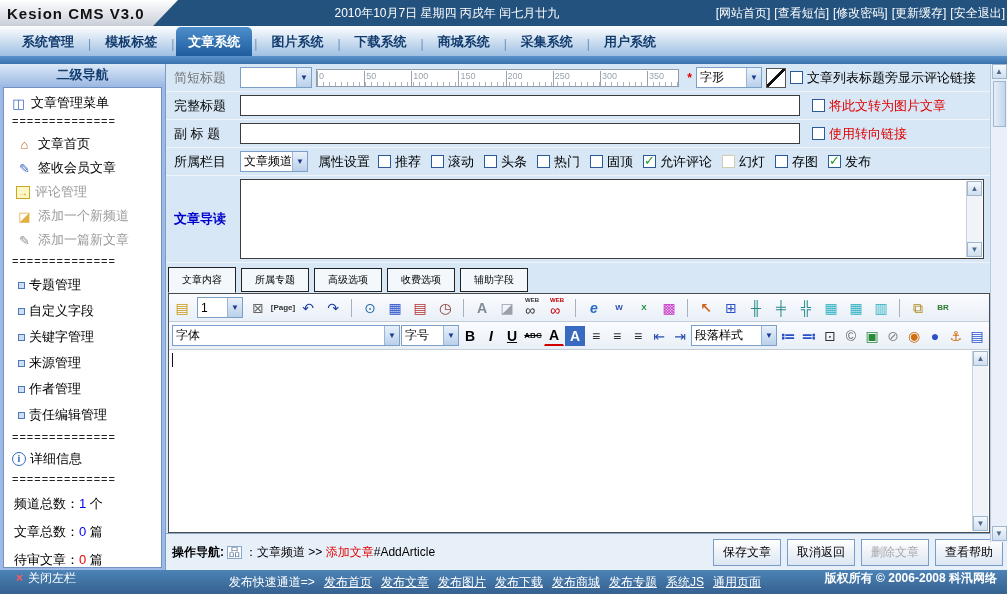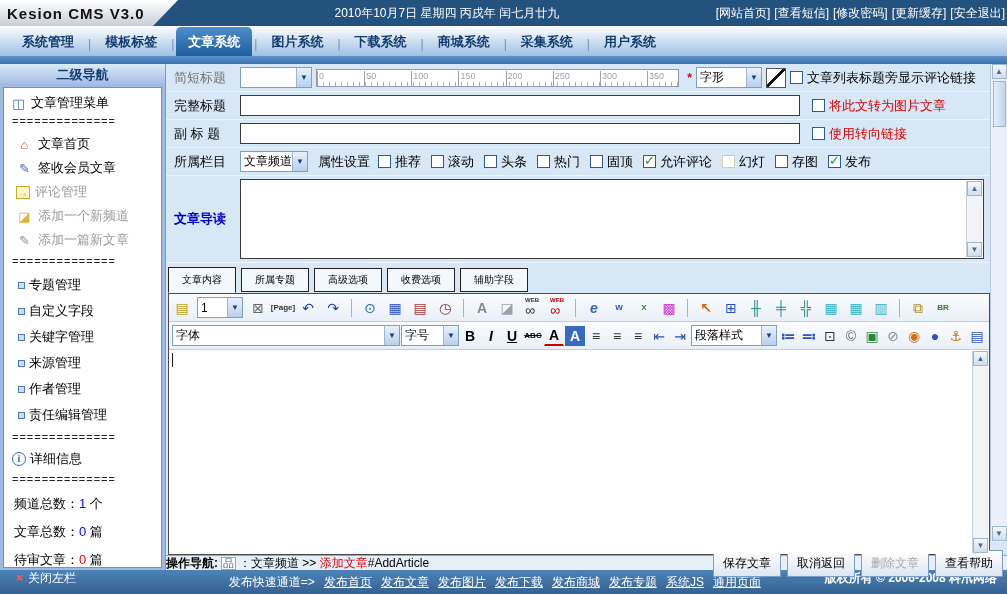--- a/index.html
+++ b/index.html
@@ -88,21 +88,21 @@
   .tb-row.r2 { gap:1px; }
   .tb-icon { width:20px; height:20px; display:inline-flex; align-items:center; justify-content:center; font-size:14px; cursor:pointer; border:1px solid transparent; flex:none; line-height:1; }
   .tb-icon.txt { font-size:8px; font-weight:bold; letter-spacing:0; }
   .tb-icon .mini { font-size:6px; font-weight:bold; line-height:5px; display:block; text-align:center; }
   .tb-sep { width:1px; height:18px; background:#a8b2be; margin:0 3px; flex:none; }
   .tb-select { height:21px; }
   .caret { position:absolute; left:3px; top:3px; width:1px; height:14px; background:#111; }
   .editor-body { flex:1; position:relative; background:#fff; min-height:0; }
 
   
-  .actionbar { height:15px; flex:none; background:#e7eff9; border-top:1px solid #8aa8c8; display:flex; align-items:center; padding:0 4px 0 0; gap:3px; }
+  .actionbar { height:37px; flex:none; background:#e7eff9; border-top:1px solid #8aa8c8; display:flex; align-items:center; padding:0 4px 0 6px; gap:3px; }
   .ab-title { font-weight:bold; font-size:12px; }
   .ab-ico { color:#4a6a90; font-size:11px; border:1px solid #8aa8c8; line-height:11px; padding:0 1px; background:#fff; }
   .ab-path { font-size:12px; }
   .ab-link { color:#e00000; cursor:pointer; }
   .ab-fill { flex:1; }
   .btn { border:1px solid #7a9cc8; background:linear-gradient(#ffffff,#dce6f2); font-size:12px; padding:4px 9px; cursor:pointer; margin-left:6px; font-family:inherit; }
   .btn.disabled { color:#a8a8a8; cursor:default; }
 
   
   .footer { height:24px; flex:none; background:linear-gradient(#4c83b6,#35618f); color:#fff; display:flex; font-size:12px; }

